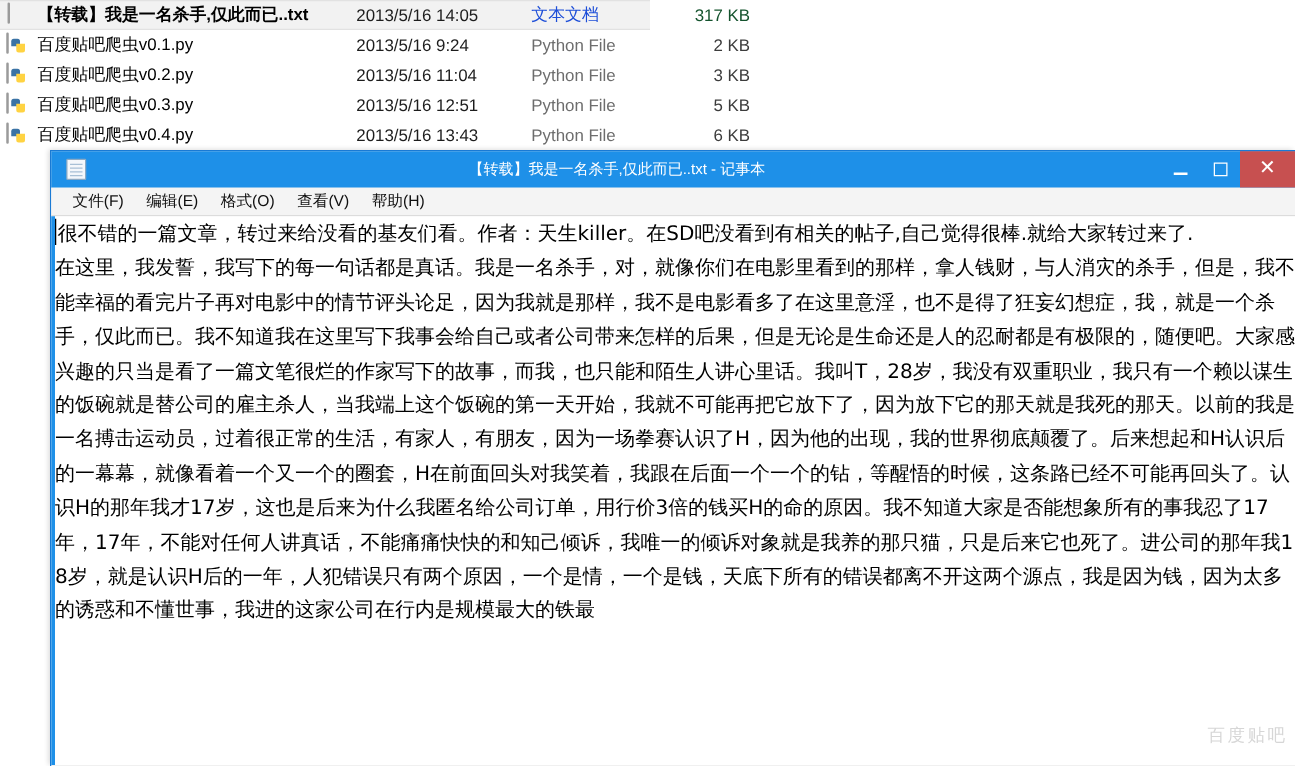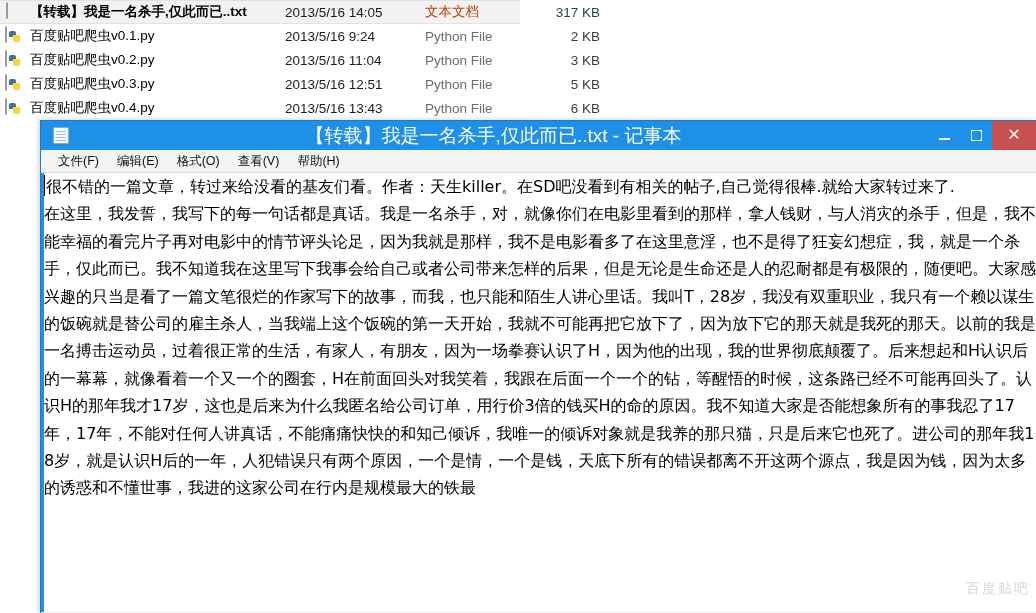--- a/index.html
+++ b/index.html
@@ -60,21 +60,21 @@
   .icon-py::after {
     content:""; position:absolute; left:7px; top:8px; width:7px; height:7px;
     background:#ffd342; border-radius: 0 0 2px 2px;
   }
 
   .f-name  { flex: 0 0 auto; width: 255px; overflow: hidden; }
   .f-date  { flex: 0 0 auto; width: 140px; color: #1d1d1d; }
   .f-type  { flex: 0 0 auto; width: 105px; color: #6d6d6d; }
   .f-size  { flex: 0 0 auto; width: 70px; text-align: right; color: #3c3c3c; }
   .file-row.selected .f-date { color:#1d1d1d; }
-  .file-row.selected .f-type { color:#c2410c; }
+  .file-row.selected .f-type { color:#1d4ed8; }
   .file-row.selected .f-size { color:#14532d; }
 
   
   .notepad {
     position: absolute; left: 40px; top: 120px;
     width: 996px; height: 493px;
     background: #f0f0f0;
     border: 1px solid #1a7ad4;
     border-right: none; border-bottom: none;
     box-shadow: -2px -1px 4px rgba(0,0,0,0.15);
@@ -91,21 +91,21 @@
     position: relative; flex: 0 0 16px;
   }
   .np-icon::before {
     content:""; position:absolute; left:2px; top:3px; right:2px; height:1px;
     background:#a8c0d6;
     box-shadow: 0 3px 0 #a8c0d6, 0 6px 0 #a8c0d6, 0 9px 0 #a8c0d6;
   }
   .np-title {
     position: absolute; left: 0; right: 0; top: 0; height: 29px;
     display: flex; align-items: center; justify-content: center;
-    color: #ffffff; font-size: 19px;
+    color: #ffffff; font-size: 12px;
     padding-right: 90px;
     pointer-events: none;
   }
   .np-winbtns {
     position: absolute; right: 0; top: 0; height: 29px;
     display: flex; align-items: stretch;
   }
   .np-btn {
     width: 32px; display: flex; align-items: center; justify-content: center;
     color: #fff; font-size: 13px;

